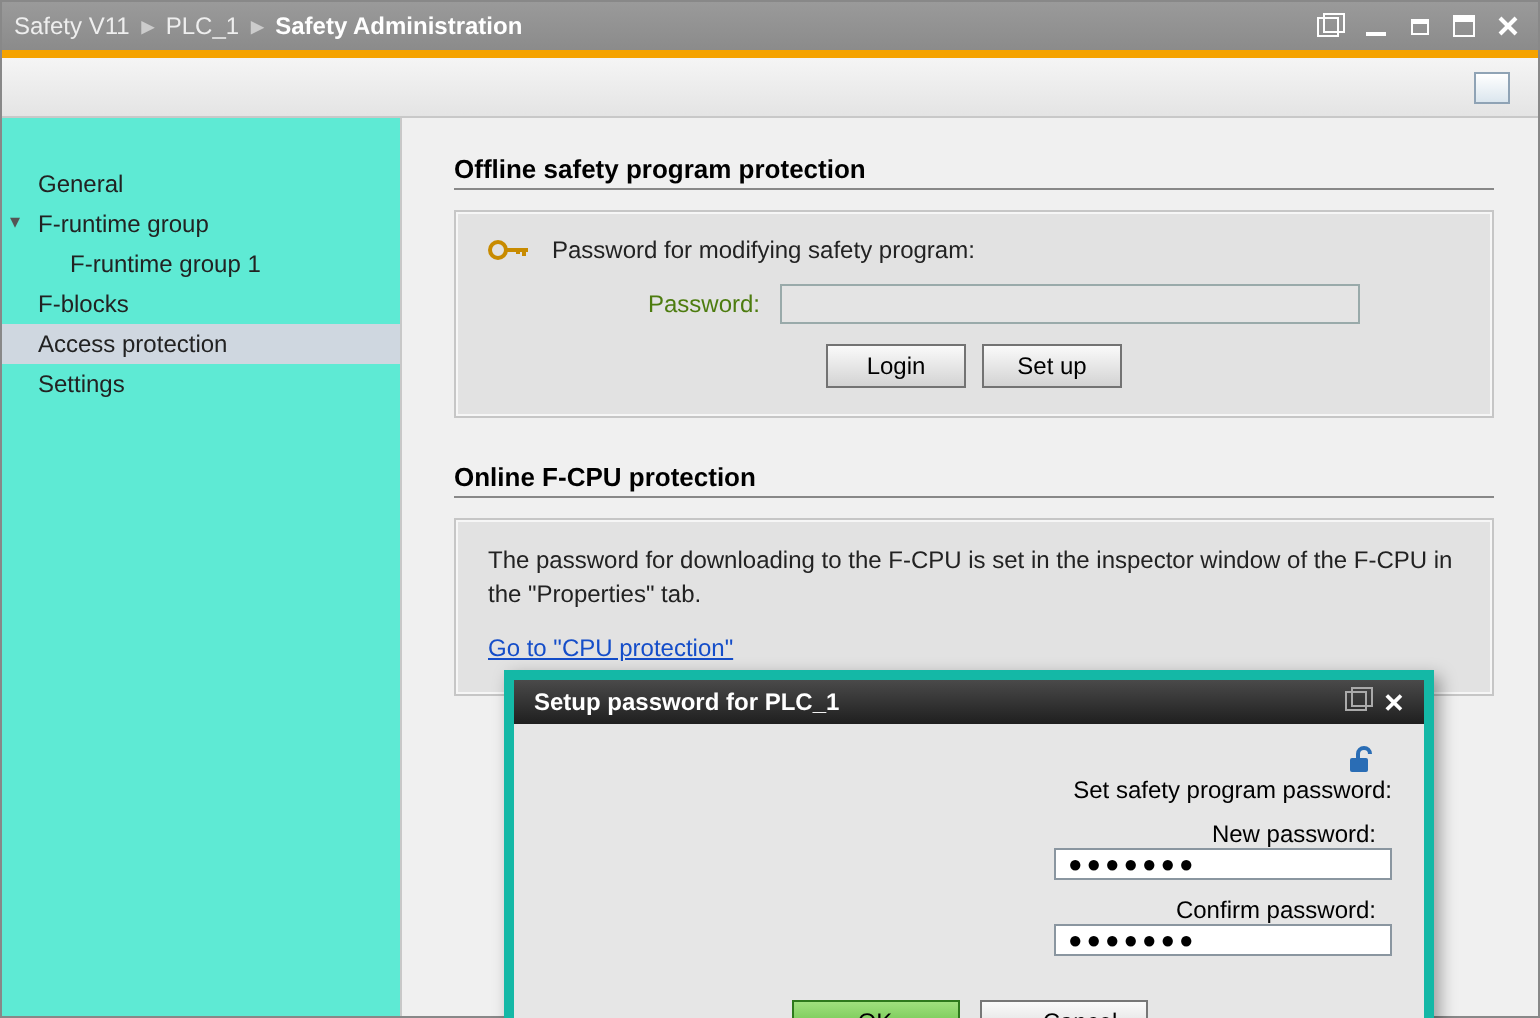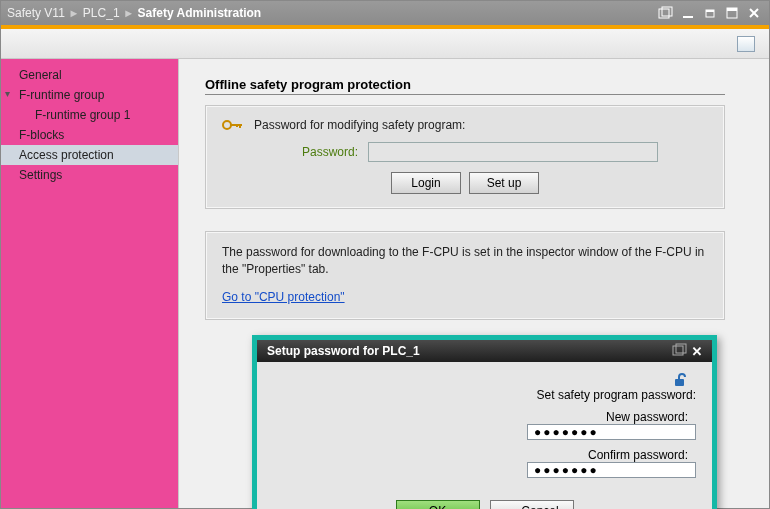--- a/index.html
+++ b/index.html
@@ -8,21 +8,21 @@
   .titlebar { height: 24px; background: linear-gradient(#9a9a9a,#8b8b8b); color: #fff; display: flex; align-items: center; padding: 0 6px; font-size: 12px; font-weight: bold; }
   .titlebar .crumb { color: #eee; font-weight: normal; }
   .titlebar .sep { margin: 0 6px; color: #ccc; }
   .titlebar-spacer { flex: 1; }
   .titlebar .winicon { width: 18px; height: 16px; margin-left: 4px; display:inline-flex; align-items:center; justify-content:center; }
   .titlebar .winicon svg { display:block; }
   .orangebar { height: 4px; background: #f5a300; }
   .subtoolbar { height: 30px; background: linear-gradient(#f5f5f5,#e4e4e4); border-bottom: 1px solid #c8c8c8; display:flex; justify-content:flex-end; align-items:center; padding-right:14px; }
   .subtoolbar .small-icon { width:18px; height:16px; border:1px solid #8fa3b5; background:linear-gradient(#fff,#dbe6ee); }
   .body { display:flex; height: calc(100% - 58px); }
-  .sidebar { width: 178px; background: #ec4899; border-right: 1px solid #c8c8c8; padding: 6px 0; font-size: 12px; color:#222; }
+  .sidebar { width: 200px; background: #5eead4; border-right: 1px solid #c8c8c8; padding: 23px 0; font-size: 12px; color:#222; }
   .sidebar .item { padding: 3px 10px 3px 18px; cursor: pointer; position:relative; white-space:nowrap; }
   .sidebar .item.section::before { content:"▾"; position:absolute; left:4px; top:3px; font-size:10px; color:#555; }
   .sidebar .child { padding-left: 34px; }
   .sidebar .item.selected { background: #cfd7e0; }
   .content { flex:1; background:#f0f0f0; padding: 18px 26px 18px 26px; overflow:auto; position:relative; }
   .section-head { font-size: 13px; color:#000; font-weight: bold; border-bottom: 1px solid #888; padding-bottom: 2px; margin-bottom: 10px; width: 520px; }
   .panel { width: 520px; background: #e2e2e2; border:1px solid #c6c6c6; box-shadow: inset 0 0 0 1px #f6f6f6; padding: 12px 16px 14px 16px; margin-bottom: 22px; }
   .row { display:flex; align-items:center; margin-bottom:10px; font-size:12px; color:#222; }
   .keyicon { width:22px; height:14px; margin-right:10px; display:inline-block; }
   .lbl { width: 90px; text-align:right; margin-right:10px; font-size:12px; color:#4d7c0f; }
@@ -122,20 +122,21 @@
         <div class="row" style="padding-left:46px;">
           <span class="lbl">Password:</span>
           <input type="password" class="pwdinput" disabled="" style="">
         </div>
         <div class="btnrow">
           <button class="btn">Login</button>
           <button class="btn">Set up</button>
         </div>
       </div>
 
+      <div class="section-head">Online F-CPU protection</div>
       <div class="panel">
         <div class="panel-text">The password for downloading to the F-CPU is set in the inspector window of the F-CPU in the "Properties" tab.</div>
         <a class="link">Go to "CPU protection"</a>
       </div>
 
     </div>
   </div>
 </div>
 
 <div class="dialog">

